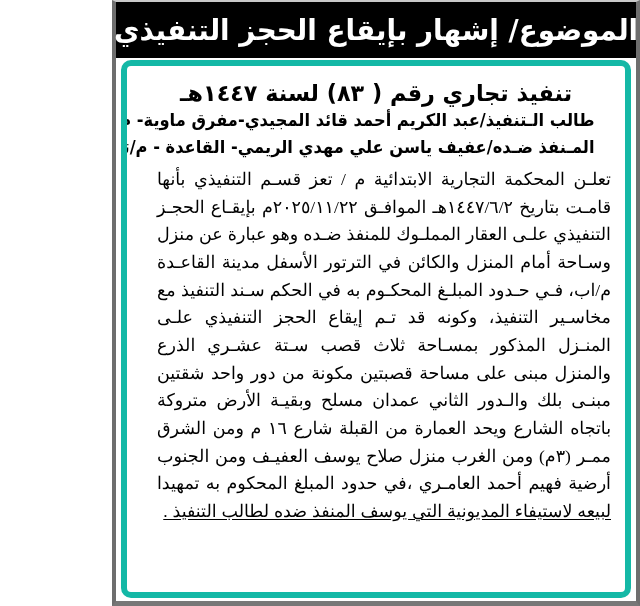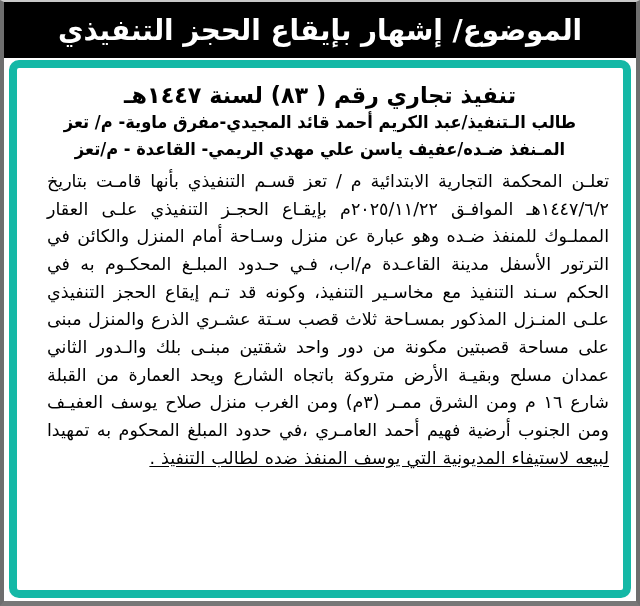--- a/index.html
+++ b/index.html
@@ -10,21 +10,21 @@
   body {
     width: 640px;
     height: 606px;
     overflow: hidden;
     font-family: "DejaVu Sans", "Liberation Sans", sans-serif;
   }
 
   
   .page {
     position: relative;
-    width: 640px;
+    width: 528px;
     height: 606px;
     background: #ffffff;
     box-sizing: border-box;
   }
 
   
   .scan-edge {
     position: absolute;
     inset: 0;
     border-left: 4px solid #6e6e6e;
@@ -59,21 +59,21 @@
   }
 
   
   .card {
     position: absolute;
     top: 60px;
     left: 9px;
     right: 9px;
     bottom: 8px;
     background: #ffffff;
-    border: 8px solid #14b8a6;
+    border: 6px solid #14b8a6;
     border-radius: 10px;
     box-sizing: border-box;
     padding: 8px 14px 4px 14px;
     overflow: hidden;
   }
 
   
   .doc-number {
     text-align: center;
     font-size: 23px;
@@ -101,20 +101,21 @@
 
   
   .body-text {
     margin: 7px 0 0 16px;
     font-size: 17.5px;
     line-height: 1.58;
     color: #000000;
     text-align: justify;
     text-align-last: justify;
     word-spacing: 0.5px;
+    font-family: Liberation Serif, serif;
   }
   .body-text .tail {
     text-align-last: right;
   }
   .body-text .underlined {
     text-decoration: underline;
     text-underline-offset: 2px;
   }
 </style>
 </head>

